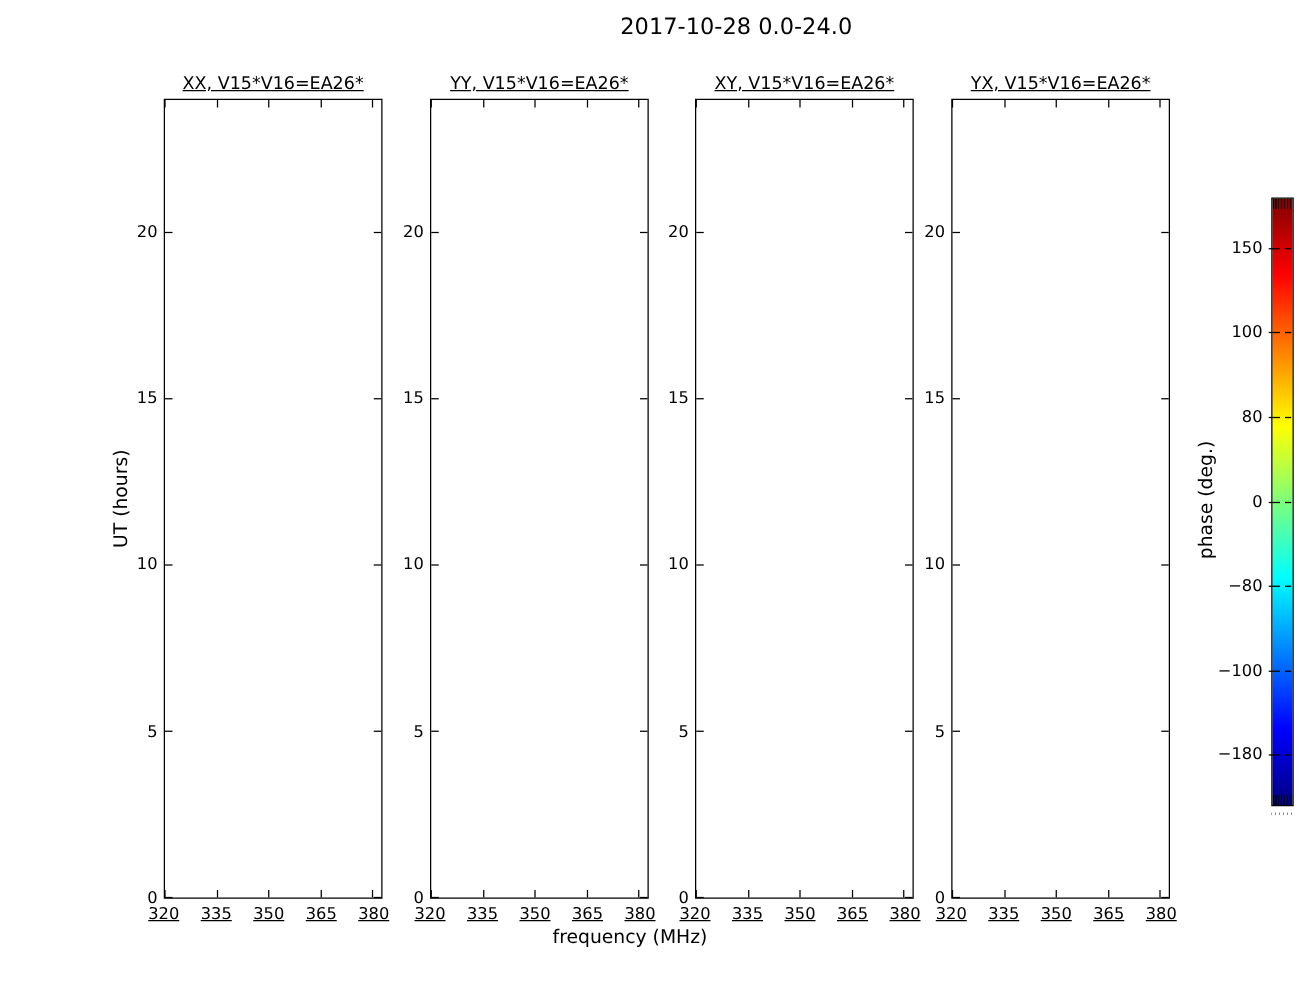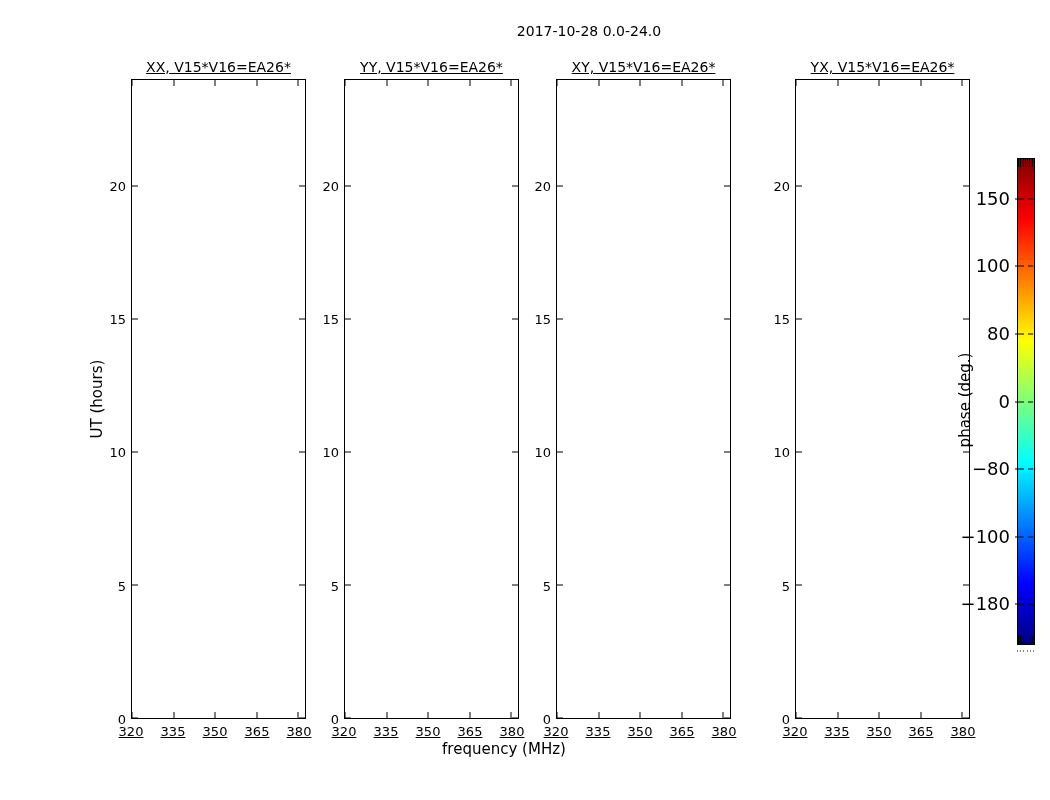--- a/index.html
+++ b/index.html
@@ -2,21 +2,21 @@
 <html><head>
 <meta charset="utf-8">
 <style>
   html,body{margin:0;padding:0;background:#ffffff;}
   #figure{
     position:relative;width:1050px;height:800px;background:#ffffff;overflow:hidden;
     font-family:"DejaVu Sans","Liberation Sans",sans-serif;color:#000;
   }
   .suptitle{
     position:absolute;top:11px;left:589px;transform:translateX(-50%);
-    font-size:14px;line-height:1.2;white-space:nowrap;margin-top:12px;
+    font-size:18px;line-height:1.2;white-space:nowrap;
   }
   .subplot{position:absolute;top:79px;width:175px;height:640px;}
   .sp-title{
     position:absolute;left:50%;bottom:calc(100% + 4px);transform:translateX(-50%);
     font-size:14px;line-height:1.1;white-space:nowrap;text-decoration:underline;
   }
   .frame{position:absolute;inset:0;border:1px solid #000;background:#ffffff;}
   .tick{position:absolute;background:#000;}
   .vt{transform:translateX(-50%);}
   .ht{transform:translateY(-50%);}
@@ -32,21 +32,21 @@
   .cb-bar{position:absolute;inset:0;border:1px solid #000;}
   .cb-comb{position:absolute;left:1px;right:1px;height:8px;
     background:repeating-linear-gradient(90deg,#000 0 1px,transparent 1px 2.3px);opacity:.85;}
   .cb-comb.top{top:1px;}
   .cb-comb.bottom{bottom:1px;}
   .cb-dots{position:absolute;left:0;right:0;top:calc(100% + 5px);height:2px;
     background:repeating-linear-gradient(90deg,#888 0 1px,transparent 1px 3.2px);}
   .cbtick{position:absolute;height:1px;background:#000;transform:translateY(-50%);}
   .cbtick.l{left:-2px;width:9px;}
   .cbtick.r{right:2px;width:5px;}
-  .cblab{right:calc(100% + 7px);transform:translateY(-50%);font-size:18px;}
+  .cblab{right:calc(100% + 7px);transform:translateY(-50%);font-size:13px;}
 </style>
 </head>
 <body>
 
 <div id="figure">
 
   <div class="suptitle">2017-10-28 0.0-24.0</div>
 
   <div class="subplot" style="left:131px">
     <div class="sp-title">XX, V15*V16=EA26*</div>
@@ -149,21 +149,21 @@
       <div class="ticklabel xlab" style="left: 48%;">350</div>
       <div class="ticklabel xlab" style="left: 72%;">365</div>
       <div class="ticklabel xlab" style="left: 96%;">380</div>
       <div class="ticklabel ylab" style="top: 100%;">0</div>
       <div class="ticklabel ylab" style="top: 79.1667%;">5</div>
       <div class="ticklabel ylab" style="top: 58.3333%;">10</div>
       <div class="ticklabel ylab" style="top: 37.5%;">15</div>
       <div class="ticklabel ylab" style="top: 16.6667%;">20</div>
     </div>
 
-  <div class="subplot" style="left:795px">
+  <div class="subplot" style="left:761px">
     <div class="sp-title">YX, V15*V16=EA26*</div>
     <div class="frame">
         <div class="tick vt" style="left: 0%; bottom: 0px; width: 1px; height: 6px;"></div>
         <div class="tick vt" style="left: 0%; top: 0px; width: 1px; height: 6px;"></div>
         <div class="tick vt" style="left: 24%; bottom: 0px; width: 1px; height: 6px;"></div>
         <div class="tick vt" style="left: 24%; top: 0px; width: 1px; height: 6px;"></div>
         <div class="tick vt" style="left: 48%; bottom: 0px; width: 1px; height: 6px;"></div>
         <div class="tick vt" style="left: 48%; top: 0px; width: 1px; height: 6px;"></div>
         <div class="tick vt" style="left: 72%; bottom: 0px; width: 1px; height: 6px;"></div>
         <div class="tick vt" style="left: 72%; top: 0px; width: 1px; height: 6px;"></div>

